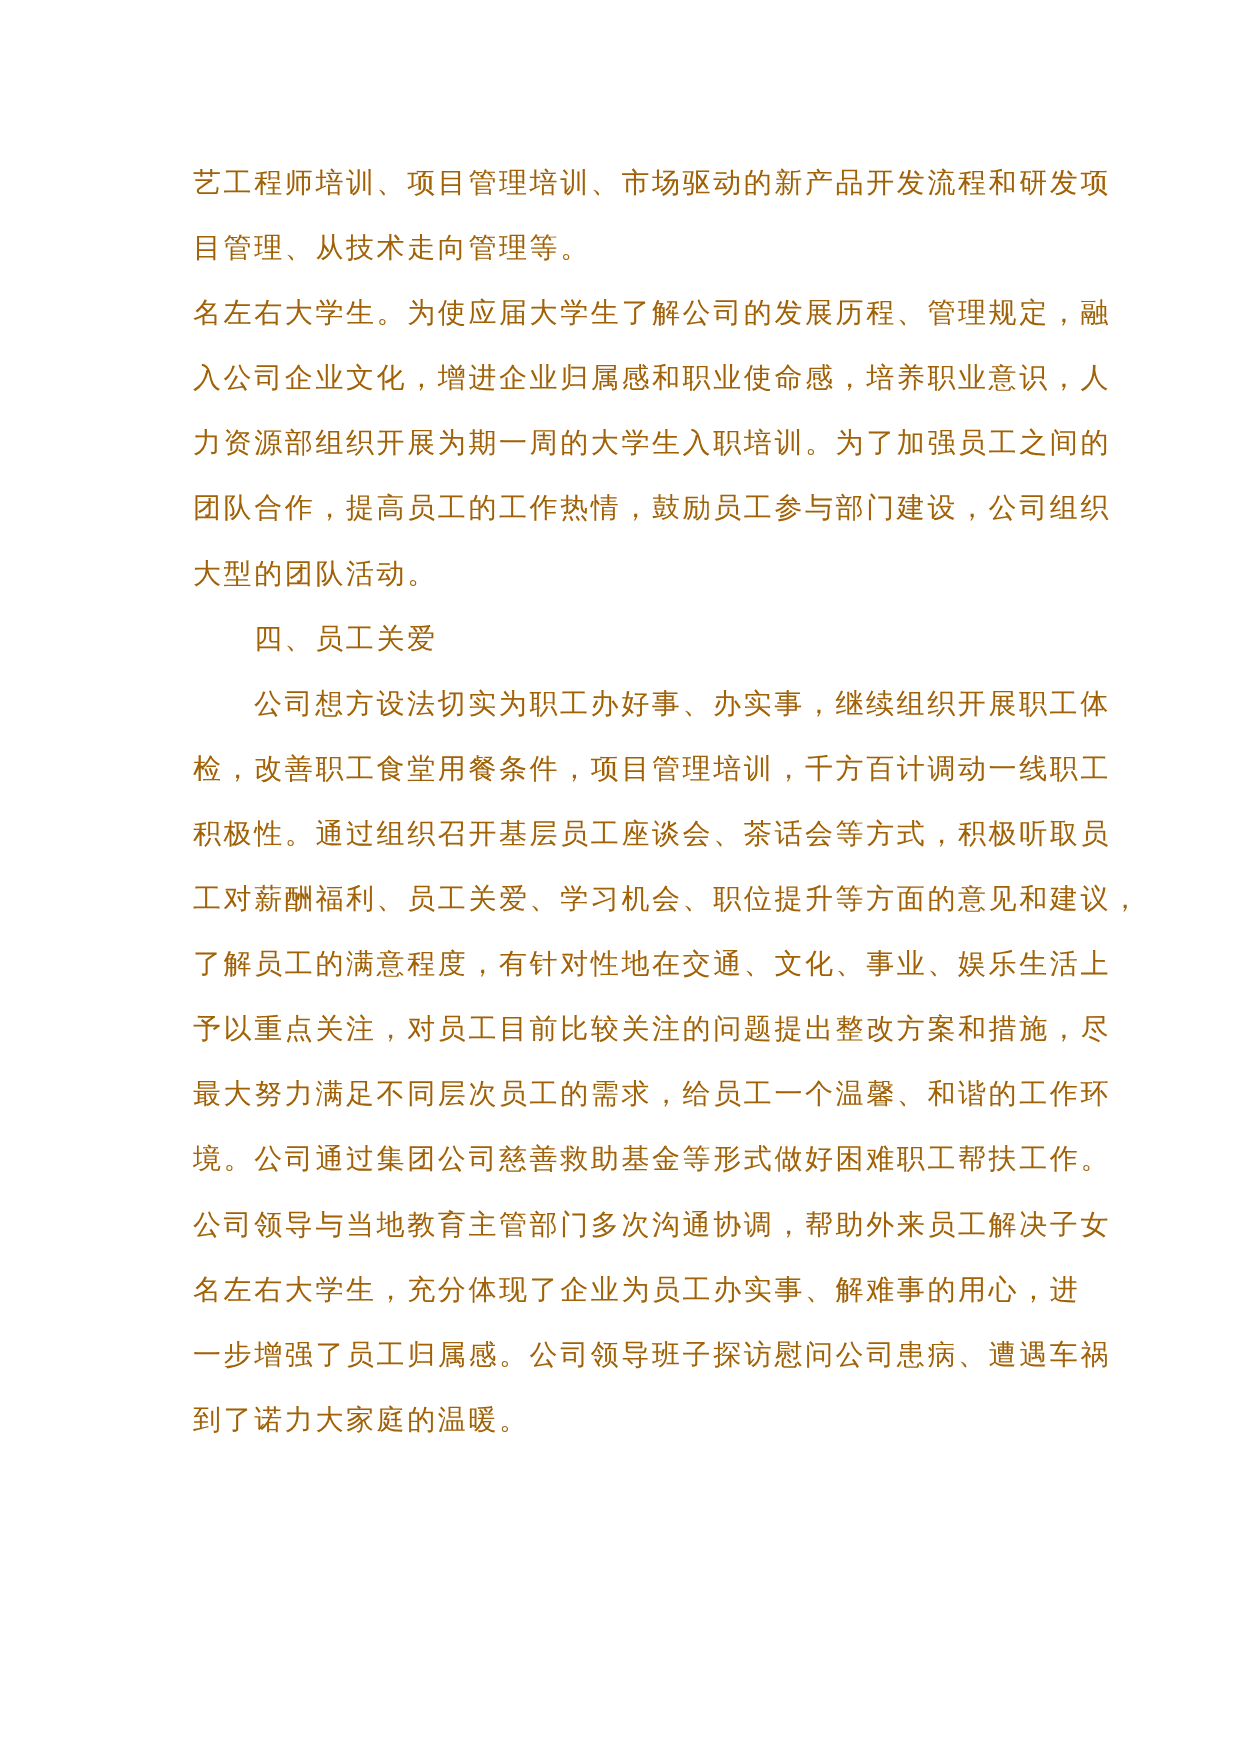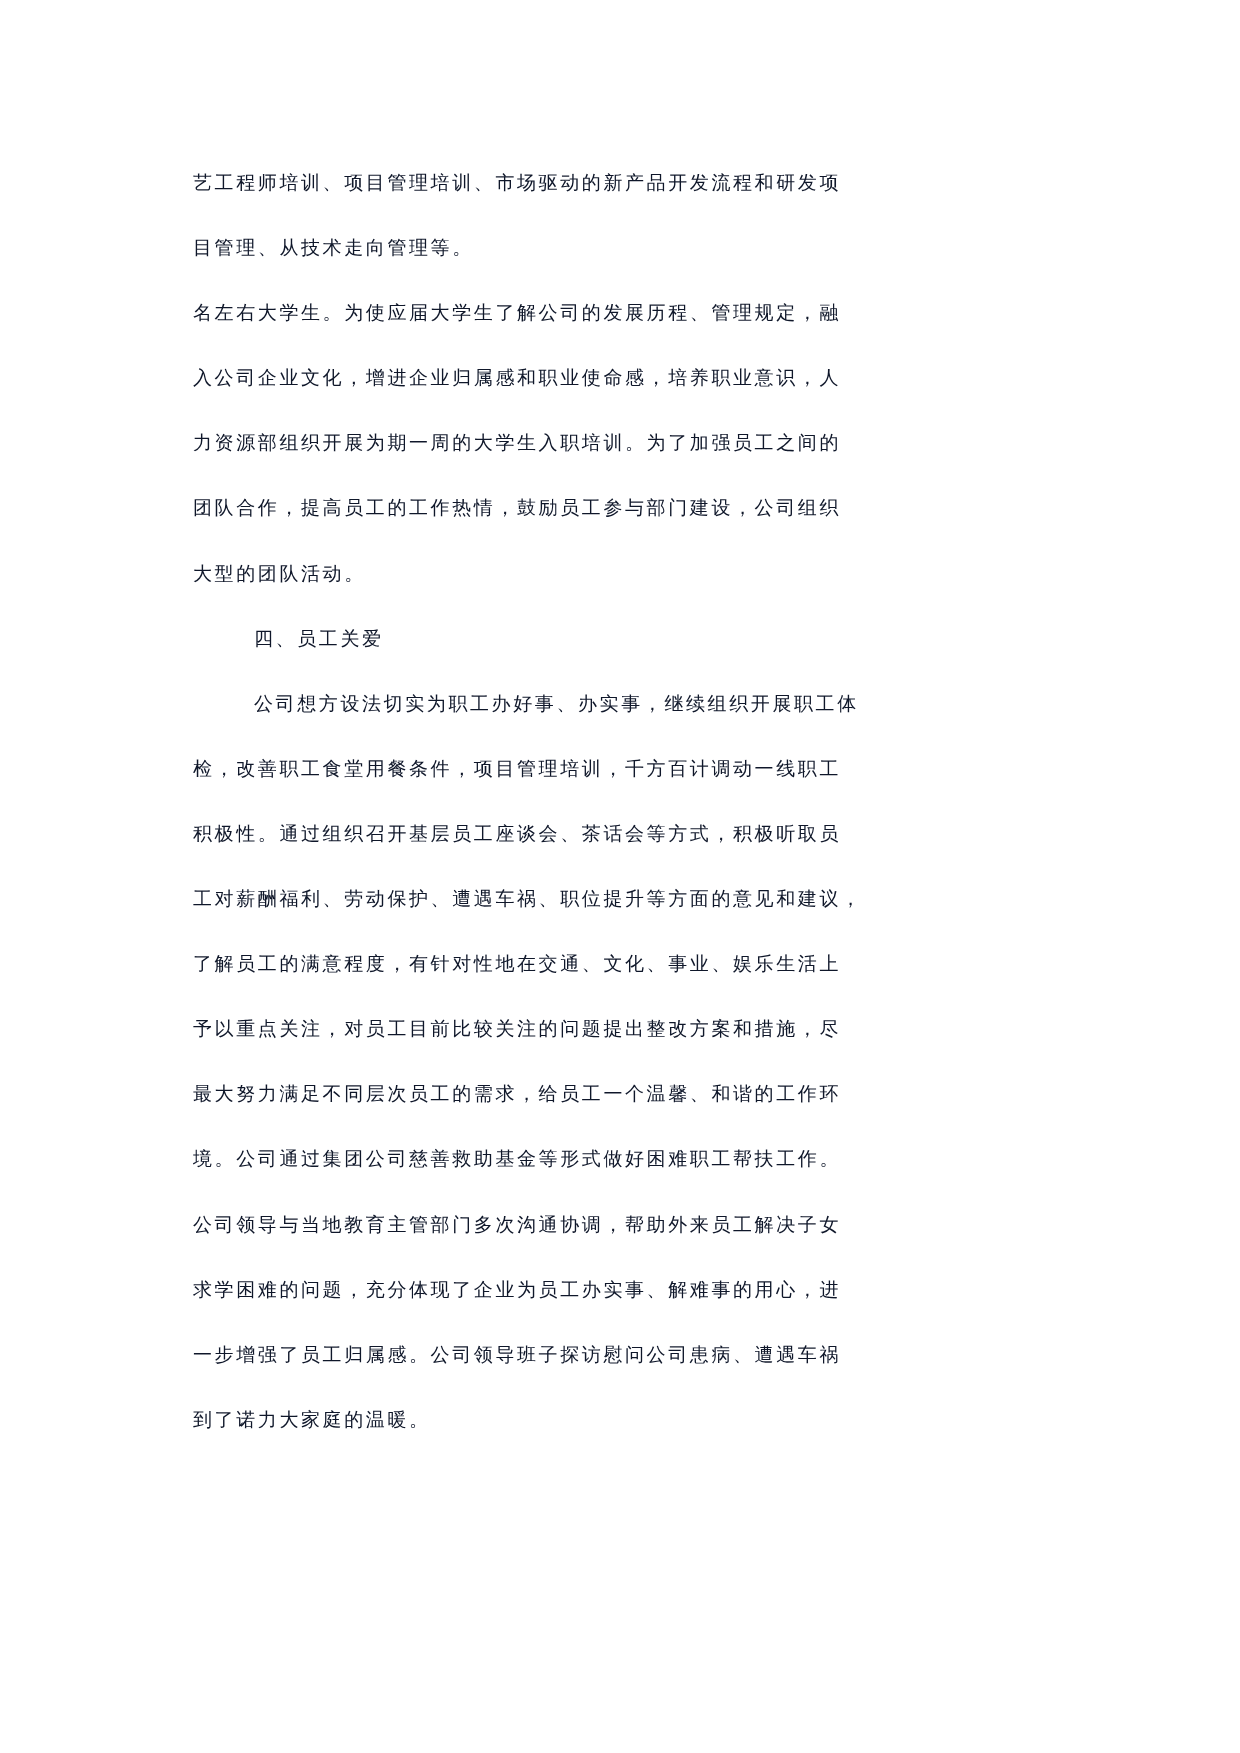--- a/index.html
+++ b/index.html
@@ -12,23 +12,23 @@
       height: 1753px;
       position: relative;
       overflow: hidden;
     }
     .page {
       position: absolute;
       left: 193px;
       top: 150px;
       width: 860px;
       font-family: "DejaVu Serif", "Liberation Serif", serif;
-      font-size: 19px;
+      font-size: 28px;
       line-height: 65.1px;
-      color: #0f172a;
+      color: #a16207;
       letter-spacing: 2.6px;
     }
     .line {
       display: block;
       white-space: nowrap;
       height: 65.1px;
     }
     .indent {
       padding-left: 61px;
     }
@@ -48,23 +48,23 @@
     <span class="line">团队合作，提高员工的工作热情，鼓励员工参与部门建设，公司组织</span>
     <span class="line">大型的团队活动。</span>
   </div>
   <div>
     <span class="line indent">四、员工关爱</span>
   </div>
   <div>
     <span class="line indent">公司想方设法切实为职工办好事、办实事，继续组织开展职工体</span>
     <span class="line">检，改善职工食堂用餐条件，项目管理培训，千方百计调动一线职工</span>
     <span class="line">积极性。通过组织召开基层员工座谈会、茶话会等方式，积极听取员</span>
-    <span class="line">工对薪酬福利、劳动保护、遭遇车祸、职位提升等方面的意见和建议，</span>
+    <span class="line">工对薪酬福利、员工关爱、学习机会、职位提升等方面的意见和建议，</span>
     <span class="line">了解员工的满意程度，有针对性地在交通、文化、事业、娱乐生活上</span>
     <span class="line">予以重点关注，对员工目前比较关注的问题提出整改方案和措施，尽</span>
     <span class="line">最大努力满足不同层次员工的需求，给员工一个温馨、和谐的工作环</span>
     <span class="line">境。公司通过集团公司慈善救助基金等形式做好困难职工帮扶工作。</span>
     <span class="line">公司领导与当地教育主管部门多次沟通协调，帮助外来员工解决子女</span>
-    <span class="line">求学困难的问题，充分体现了企业为员工办实事、解难事的用心，进</span>
+    <span class="line">名左右大学生，充分体现了企业为员工办实事、解难事的用心，进</span>
     <span class="line">一步增强了员工归属感。公司领导班子探访慰问公司患病、遭遇车祸</span>
     <span class="line">到了诺力大家庭的温暖。</span>
   </div>
 </div>
 
 </body></html>

